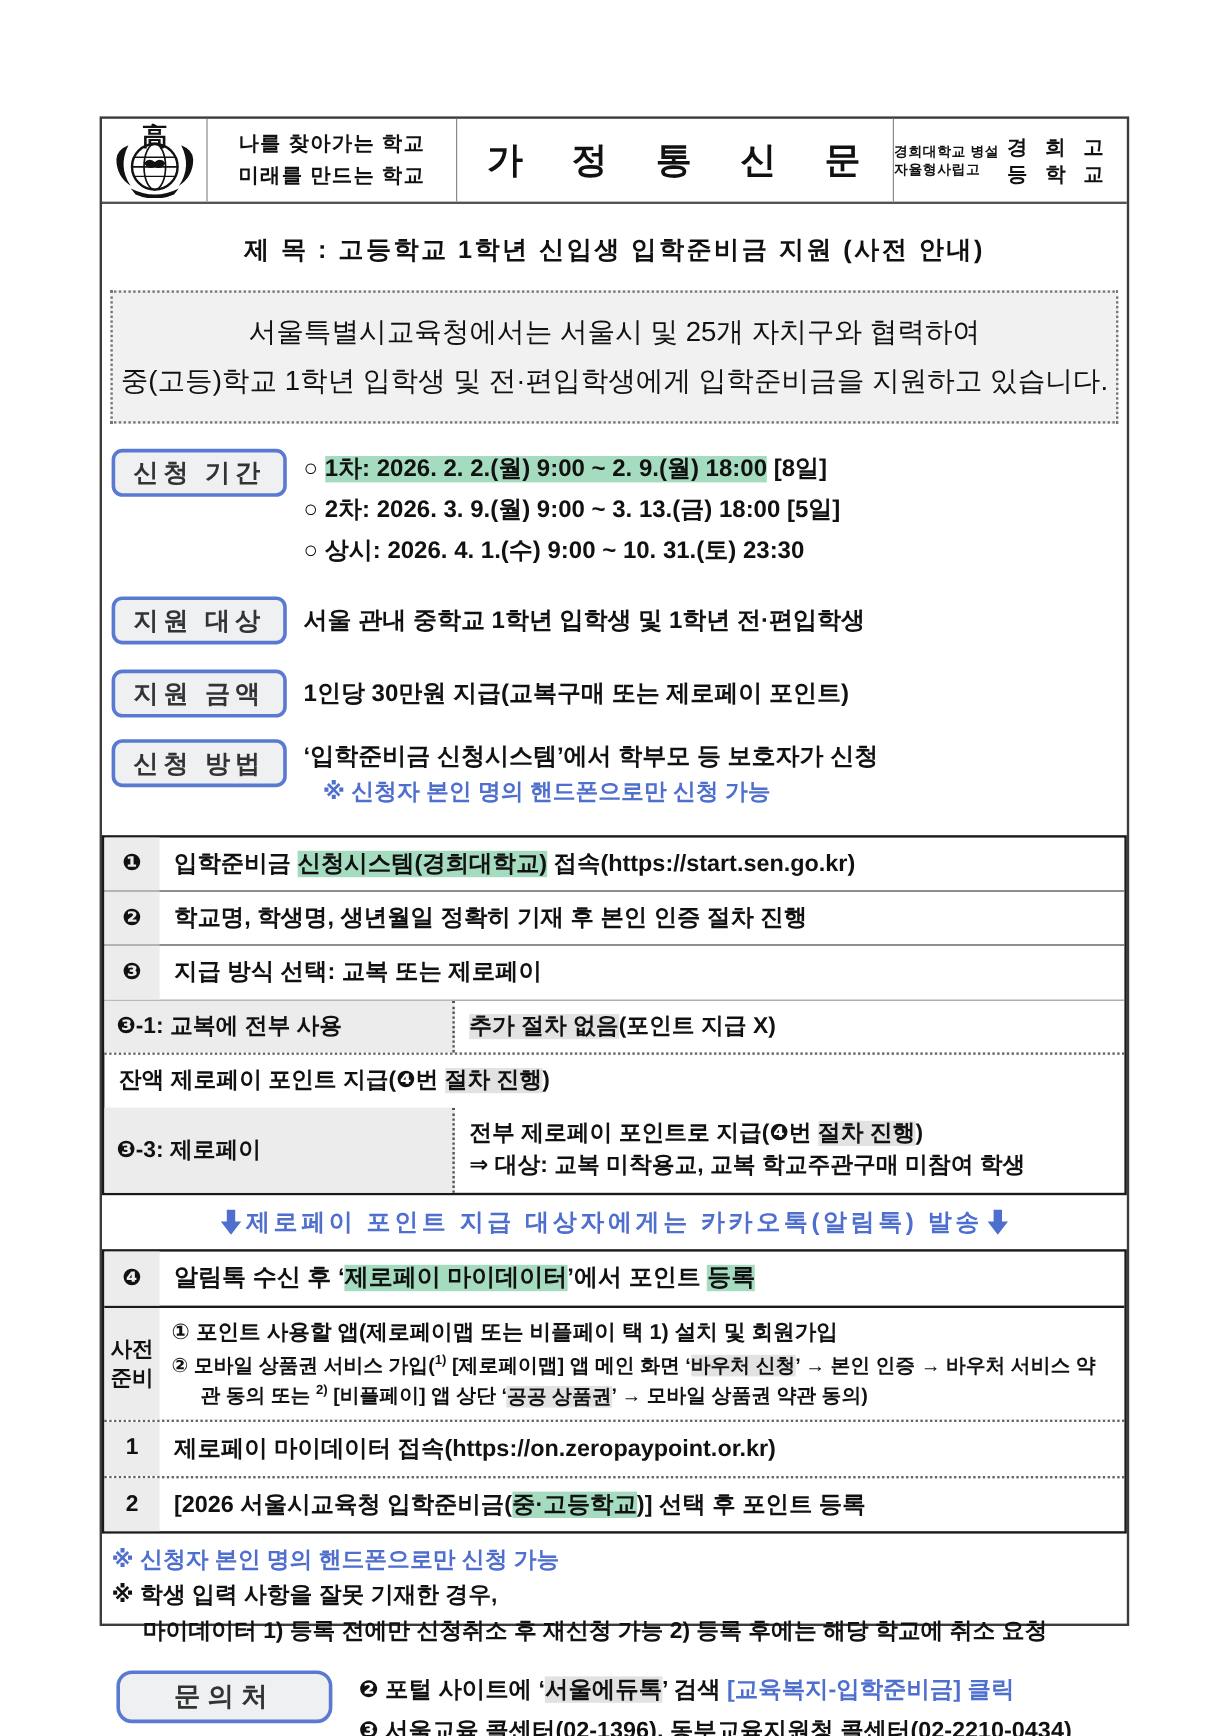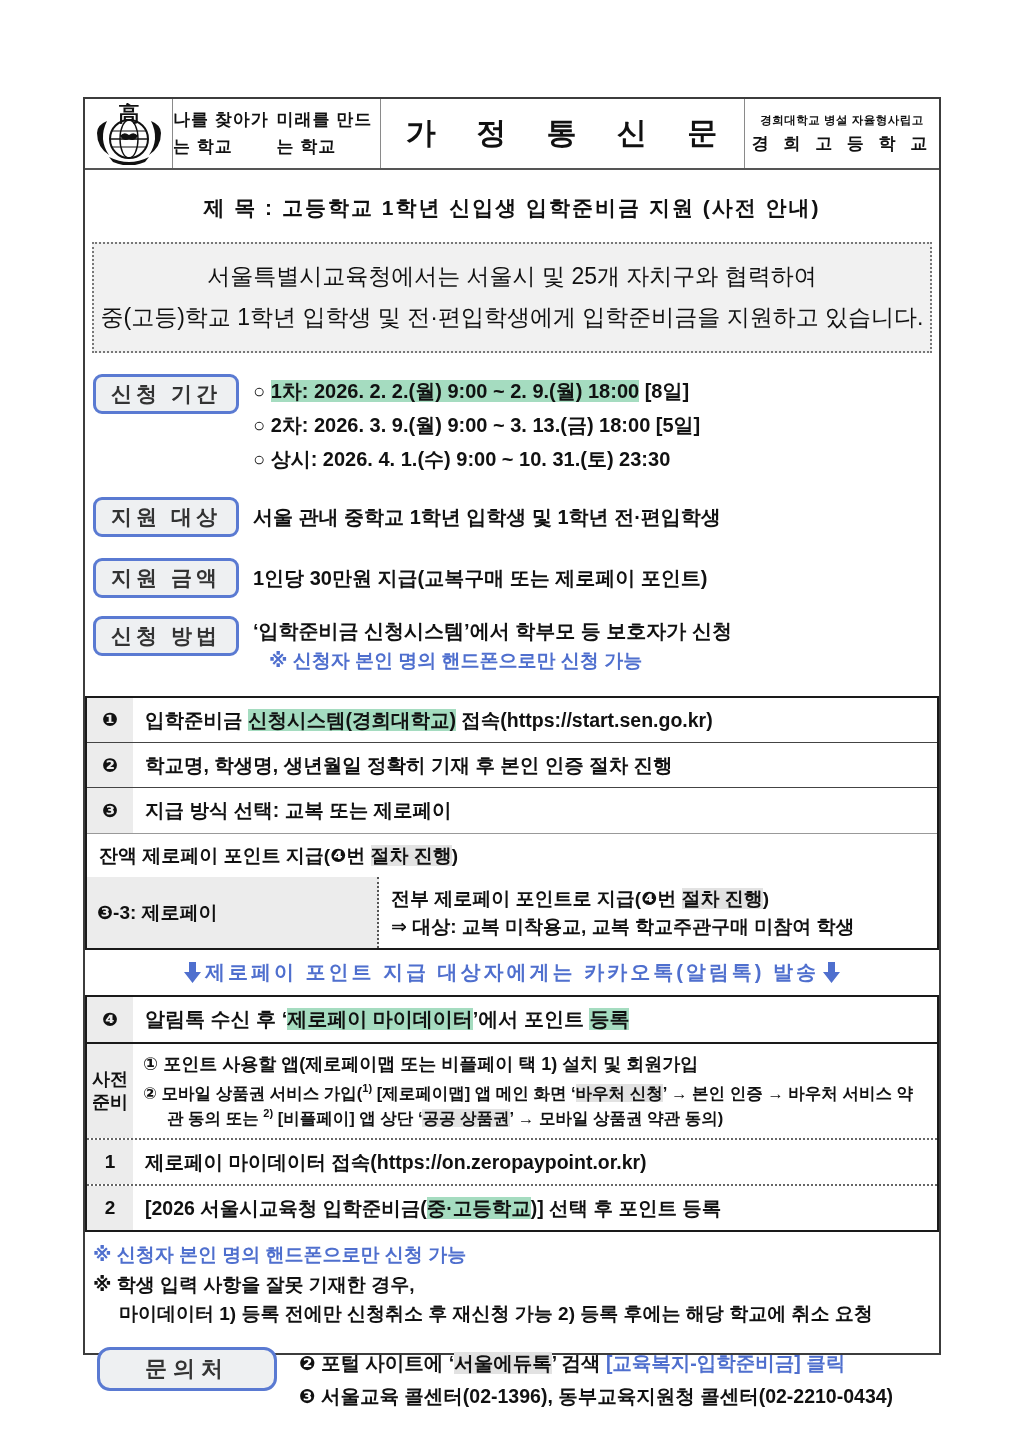--- a/index.html
+++ b/index.html
@@ -10,23 +10,23 @@
     color:#111;
   }
   .frame {
     position:absolute; left:83px; top:97px; width:858px; height:1258px;
     border:2px solid #3c3c3c; background:#fff;
   }
   
   .hdr { display:flex; height:71px; border-bottom:2px solid #555; }
   .hdr-cell { border-right:1px solid #8a8a8a; display:flex; align-items:center; justify-content:center; }
   .logo-cell { width:88px; }
-  .motto-cell { width:208px; flex-direction:row; font-size:17px; font-weight:700; line-height:1.55; letter-spacing:1px; }
+  .motto-cell { width:208px; flex-direction:column; font-size:17px; font-weight:700; line-height:1.55; letter-spacing:1px; }
   .doctitle-cell { flex:1; font-size:30px; font-weight:700; letter-spacing:16px; padding-left:14px; }
-  .school-cell { width:194px; flex-direction:column; border-right:none; gap:4px; }
+  .school-cell { width:194px; flex-direction:row; border-right:none; gap:4px; }
   .school-small { font-size:11.5px; font-weight:700; letter-spacing:0.5px; }
   .school-big { font-size:17px; font-weight:700; letter-spacing:5px; }
   
   .subject { text-align:center; font-size:21px; font-weight:600; letter-spacing:2px; margin-top:24px; }
   
   .intro {
     margin:20px 7px 0; border:2px dotted #777; background:#f1f1f1;
     text-align:center; font-size:23px; font-weight:400; line-height:1.8; padding:12px 2px;
   }
   
@@ -149,20 +149,24 @@
       <div class="cell"><span>입학준비금 </span><span class="hl-green">신청시스템(경희대학교)</span><span> 접속(https://start.sen.go.kr)</span></div>
     </div>
     <div class="trow b-solid">
       <div class="num-cell">❷</div>
       <div class="cell">학교명, 학생명, 생년월일 정확히 기재 후 본인 인증 절차 진행</div>
     </div>
     <div class="trow" style="border-bottom:1px solid #999;">
       <div class="num-cell">❸</div>
       <div class="cell">지급 방식 선택: 교복 또는 제로페이</div>
     </div>
+    <div class="trow b-dot">
+      <div class="left-cell">❸-1: 교복에 전부 사용</div>
+      <div class="cell" style="font-size:19px;"><span class="hl-gray">추가 절차 없음</span><span>(포인트 지급 X)</span></div>
+    </div>
     <div class="trow">
       <div class="cell" style="font-size:19px;"><span>잔액 제로페이 포인트 지급(❹번 </span><span class="hl-gray">절차 진행</span><span>)</span></div>
     </div>
     <div class="trow">
       <div class="left-cell">❸-3: 제로페이</div>
       <div class="cell" style="font-size:19px;">
         <div><span>전부 제로페이 포인트로 지급(❹번 </span><span class="hl-gray">절차 진행</span><span>)</span></div>
         <div>⇒ 대상: 교복 미착용교, 교복 학교주관구매 미참여 학생</div>
       </div>
     </div>

